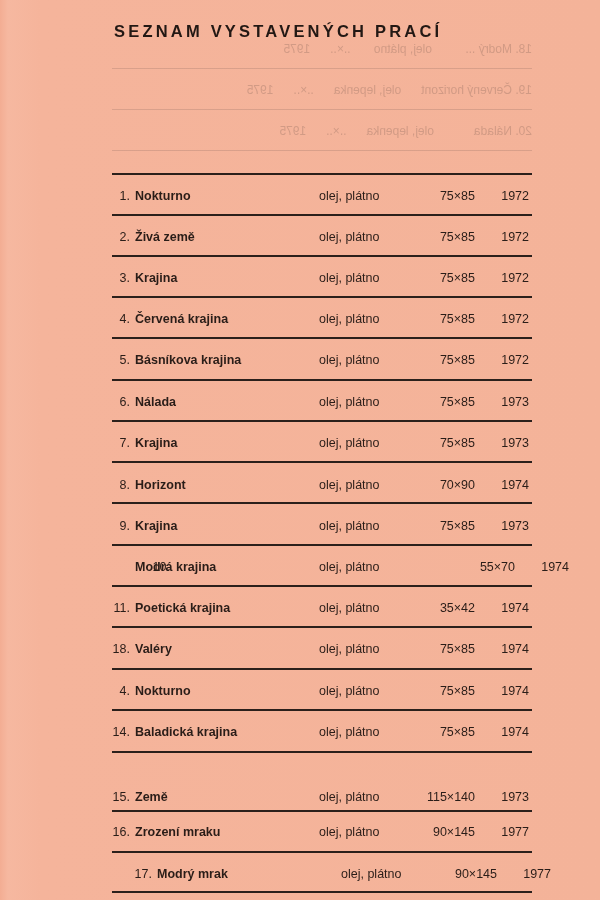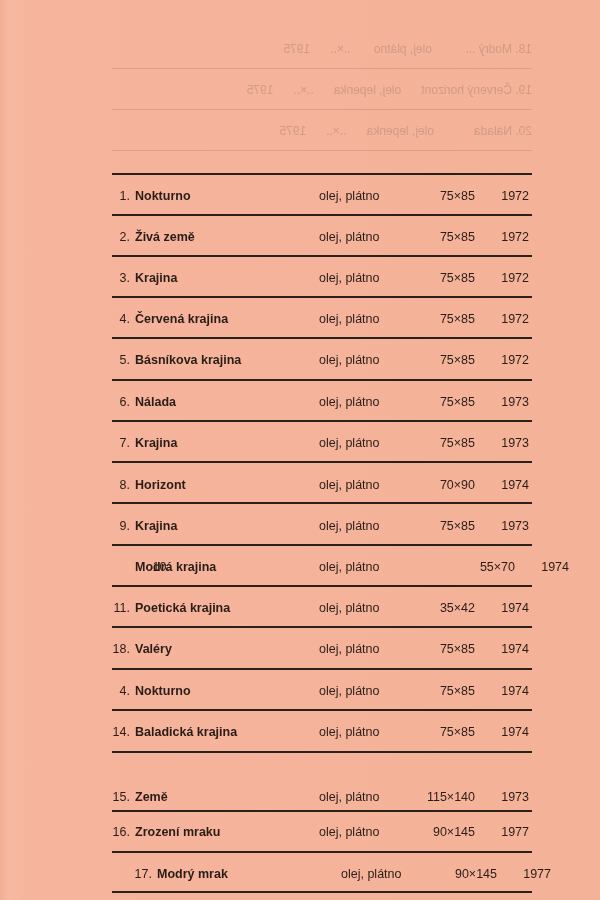--- a/index.html
+++ b/index.html
@@ -44,20 +44,21 @@
 
 <div class="page">
 
   <div class="ghost" style="top:42px;"><span>18.</span> <span>Modrý ...</span> &nbsp;&nbsp;&nbsp;&nbsp;&nbsp;&nbsp;&nbsp;&nbsp; <span>olej, plátno</span> &nbsp;&nbsp;&nbsp;&nbsp;&nbsp; <span>..×..</span> &nbsp;&nbsp;&nbsp;&nbsp; <span>1975</span></div>
   <div class="ghost-line" style="top:68px;"></div>
   <div class="ghost" style="top:83px;"><span>19.</span> <span>Červený horizont</span> &nbsp;&nbsp;&nbsp;&nbsp; <span>olej, lepenka</span> &nbsp;&nbsp;&nbsp;&nbsp; <span>..×..</span> &nbsp;&nbsp;&nbsp;&nbsp; <span>1975</span></div>
   <div class="ghost-line" style="top:109px;"></div>
   <div class="ghost" style="top:124px;"><span>20.</span> <span>Nálada</span> &nbsp;&nbsp;&nbsp;&nbsp;&nbsp;&nbsp;&nbsp;&nbsp;&nbsp;&nbsp; <span>olej, lepenka</span> &nbsp;&nbsp;&nbsp;&nbsp; <span>..×..</span> &nbsp;&nbsp;&nbsp;&nbsp; <span>1975</span></div>
   <div class="ghost-line" style="top:150px;"></div>
 
+  <div class="title">SEZNAM VYSTAVENÝCH PRACÍ</div>
 
   <div class="rule" style="top:173px;"></div>
 
   <div class="row" style="top:189px;">
     <span class="num">1.</span>
     <span class="name">Nokturno</span>
     <span class="medium">olej, plátno</span>
     <span class="dims">75×85</span>
     <span class="year">1972</span>
   </div>

